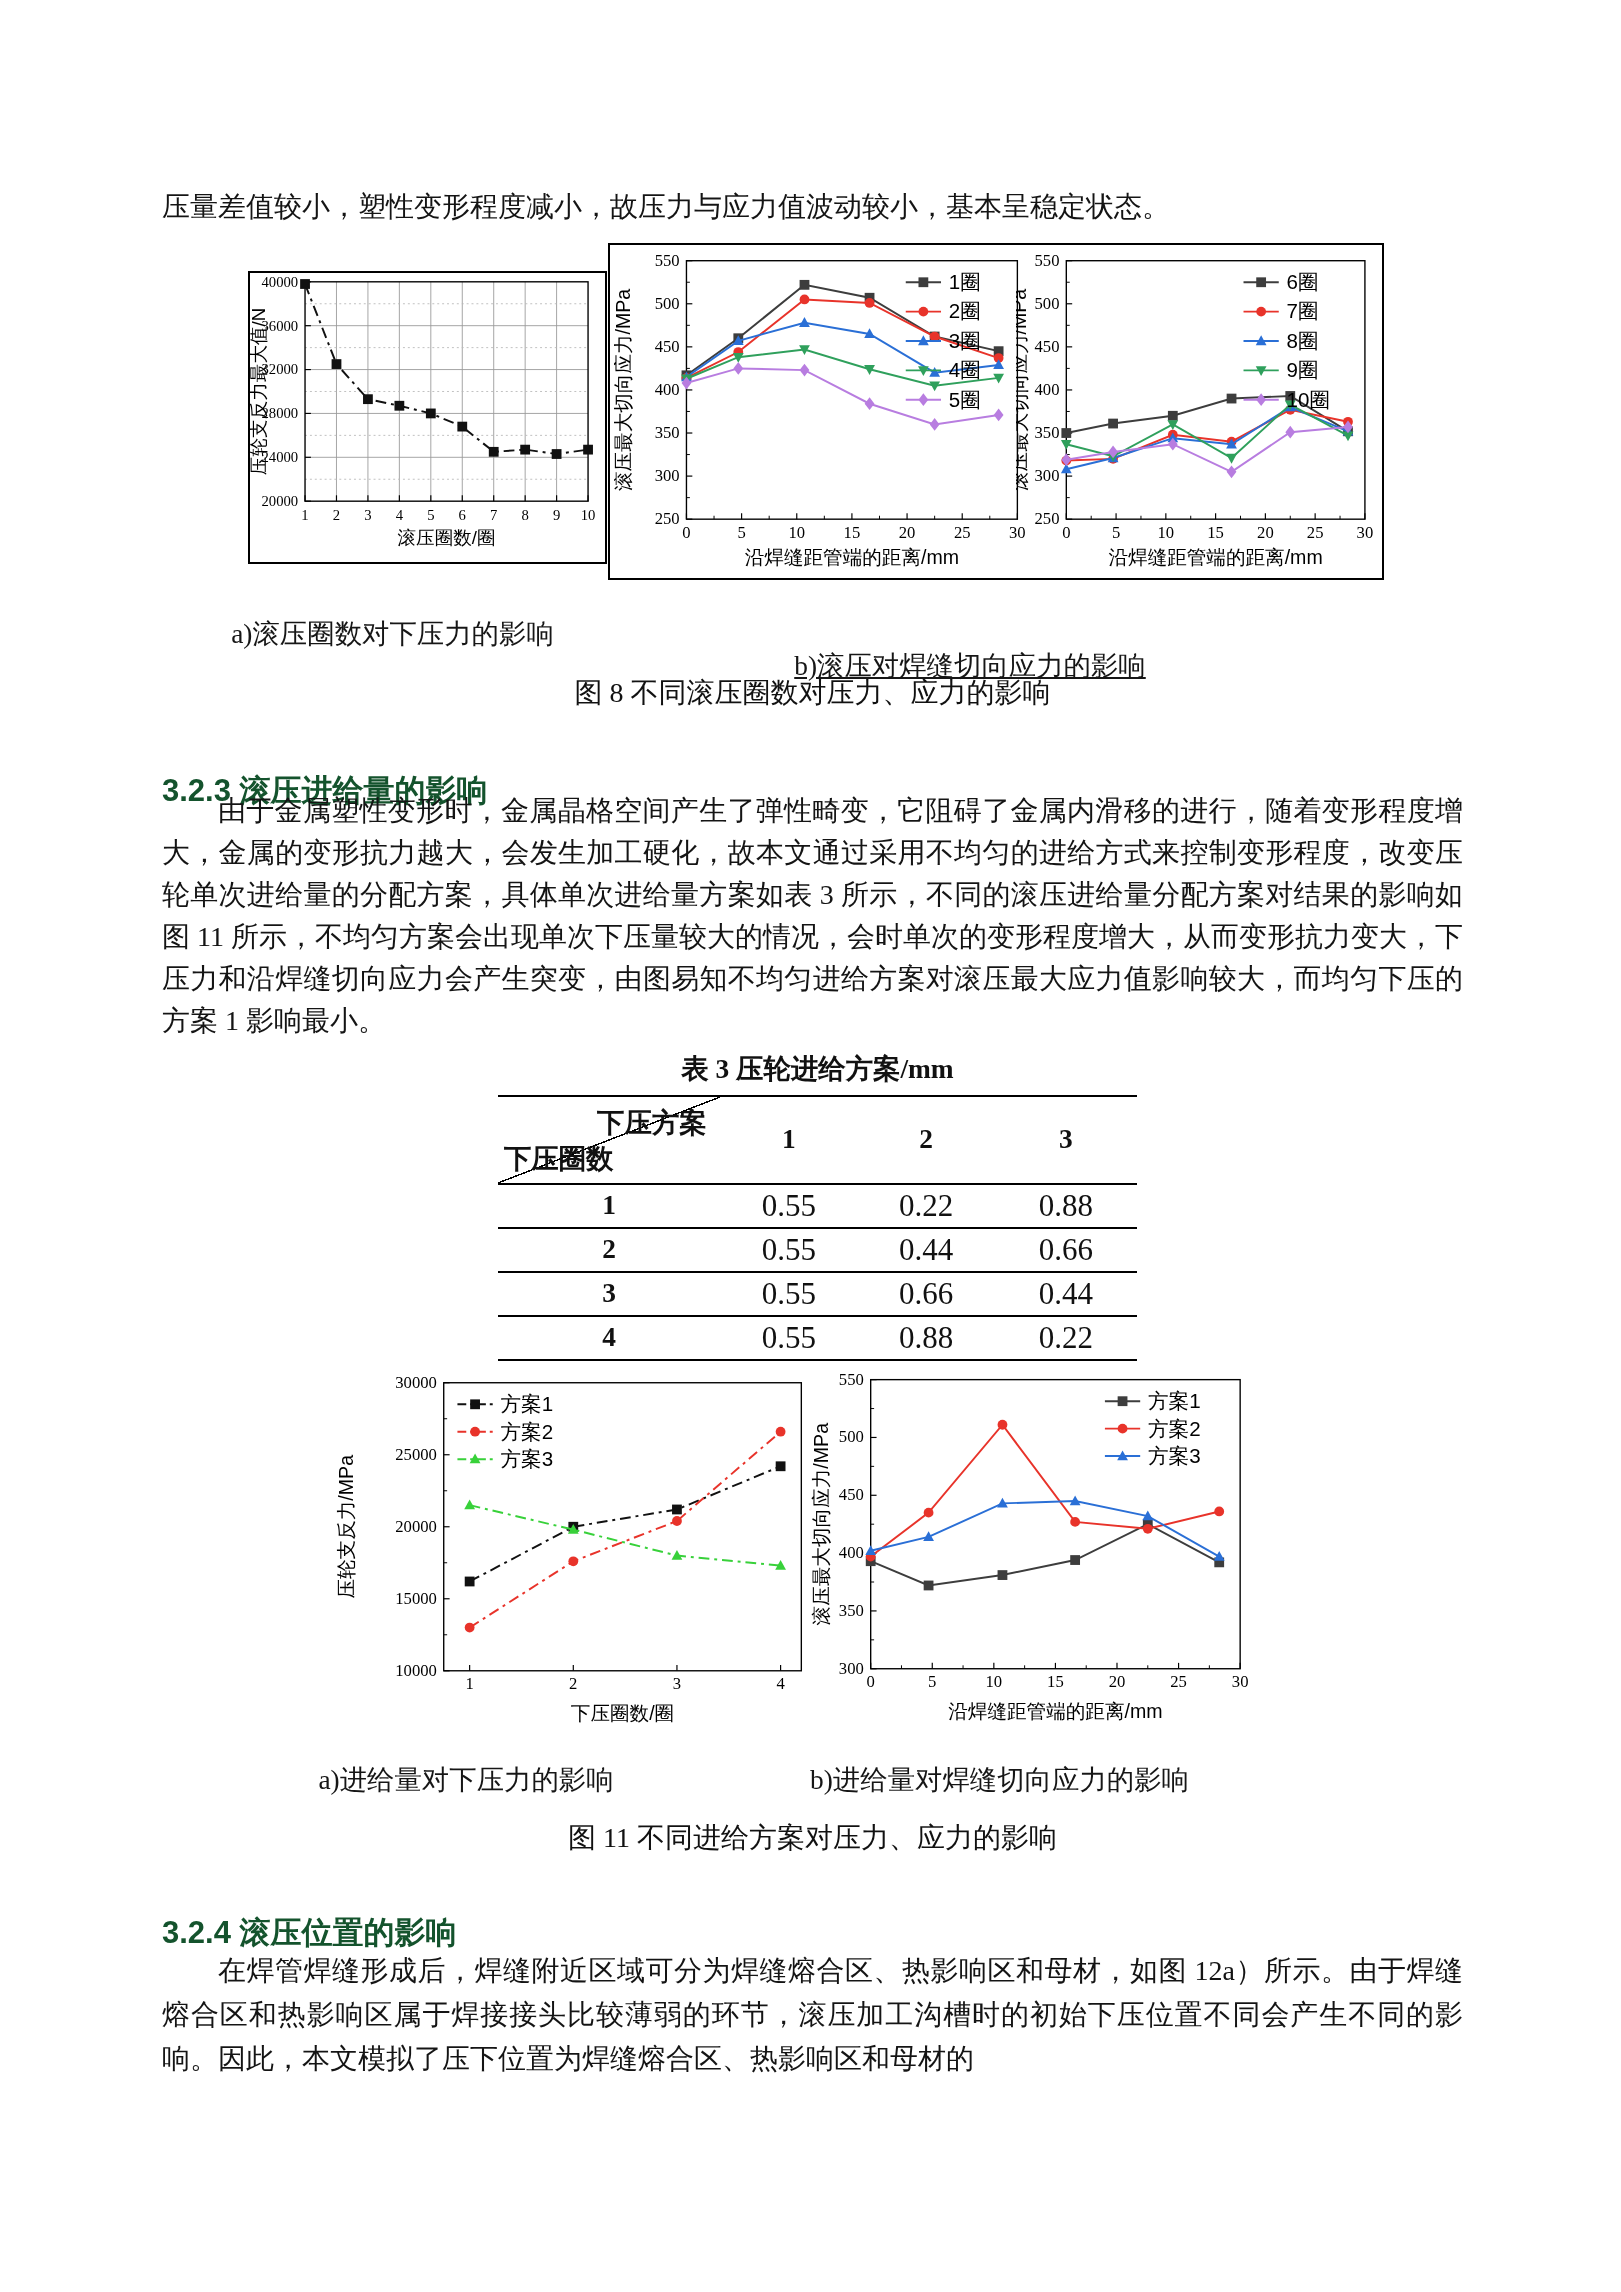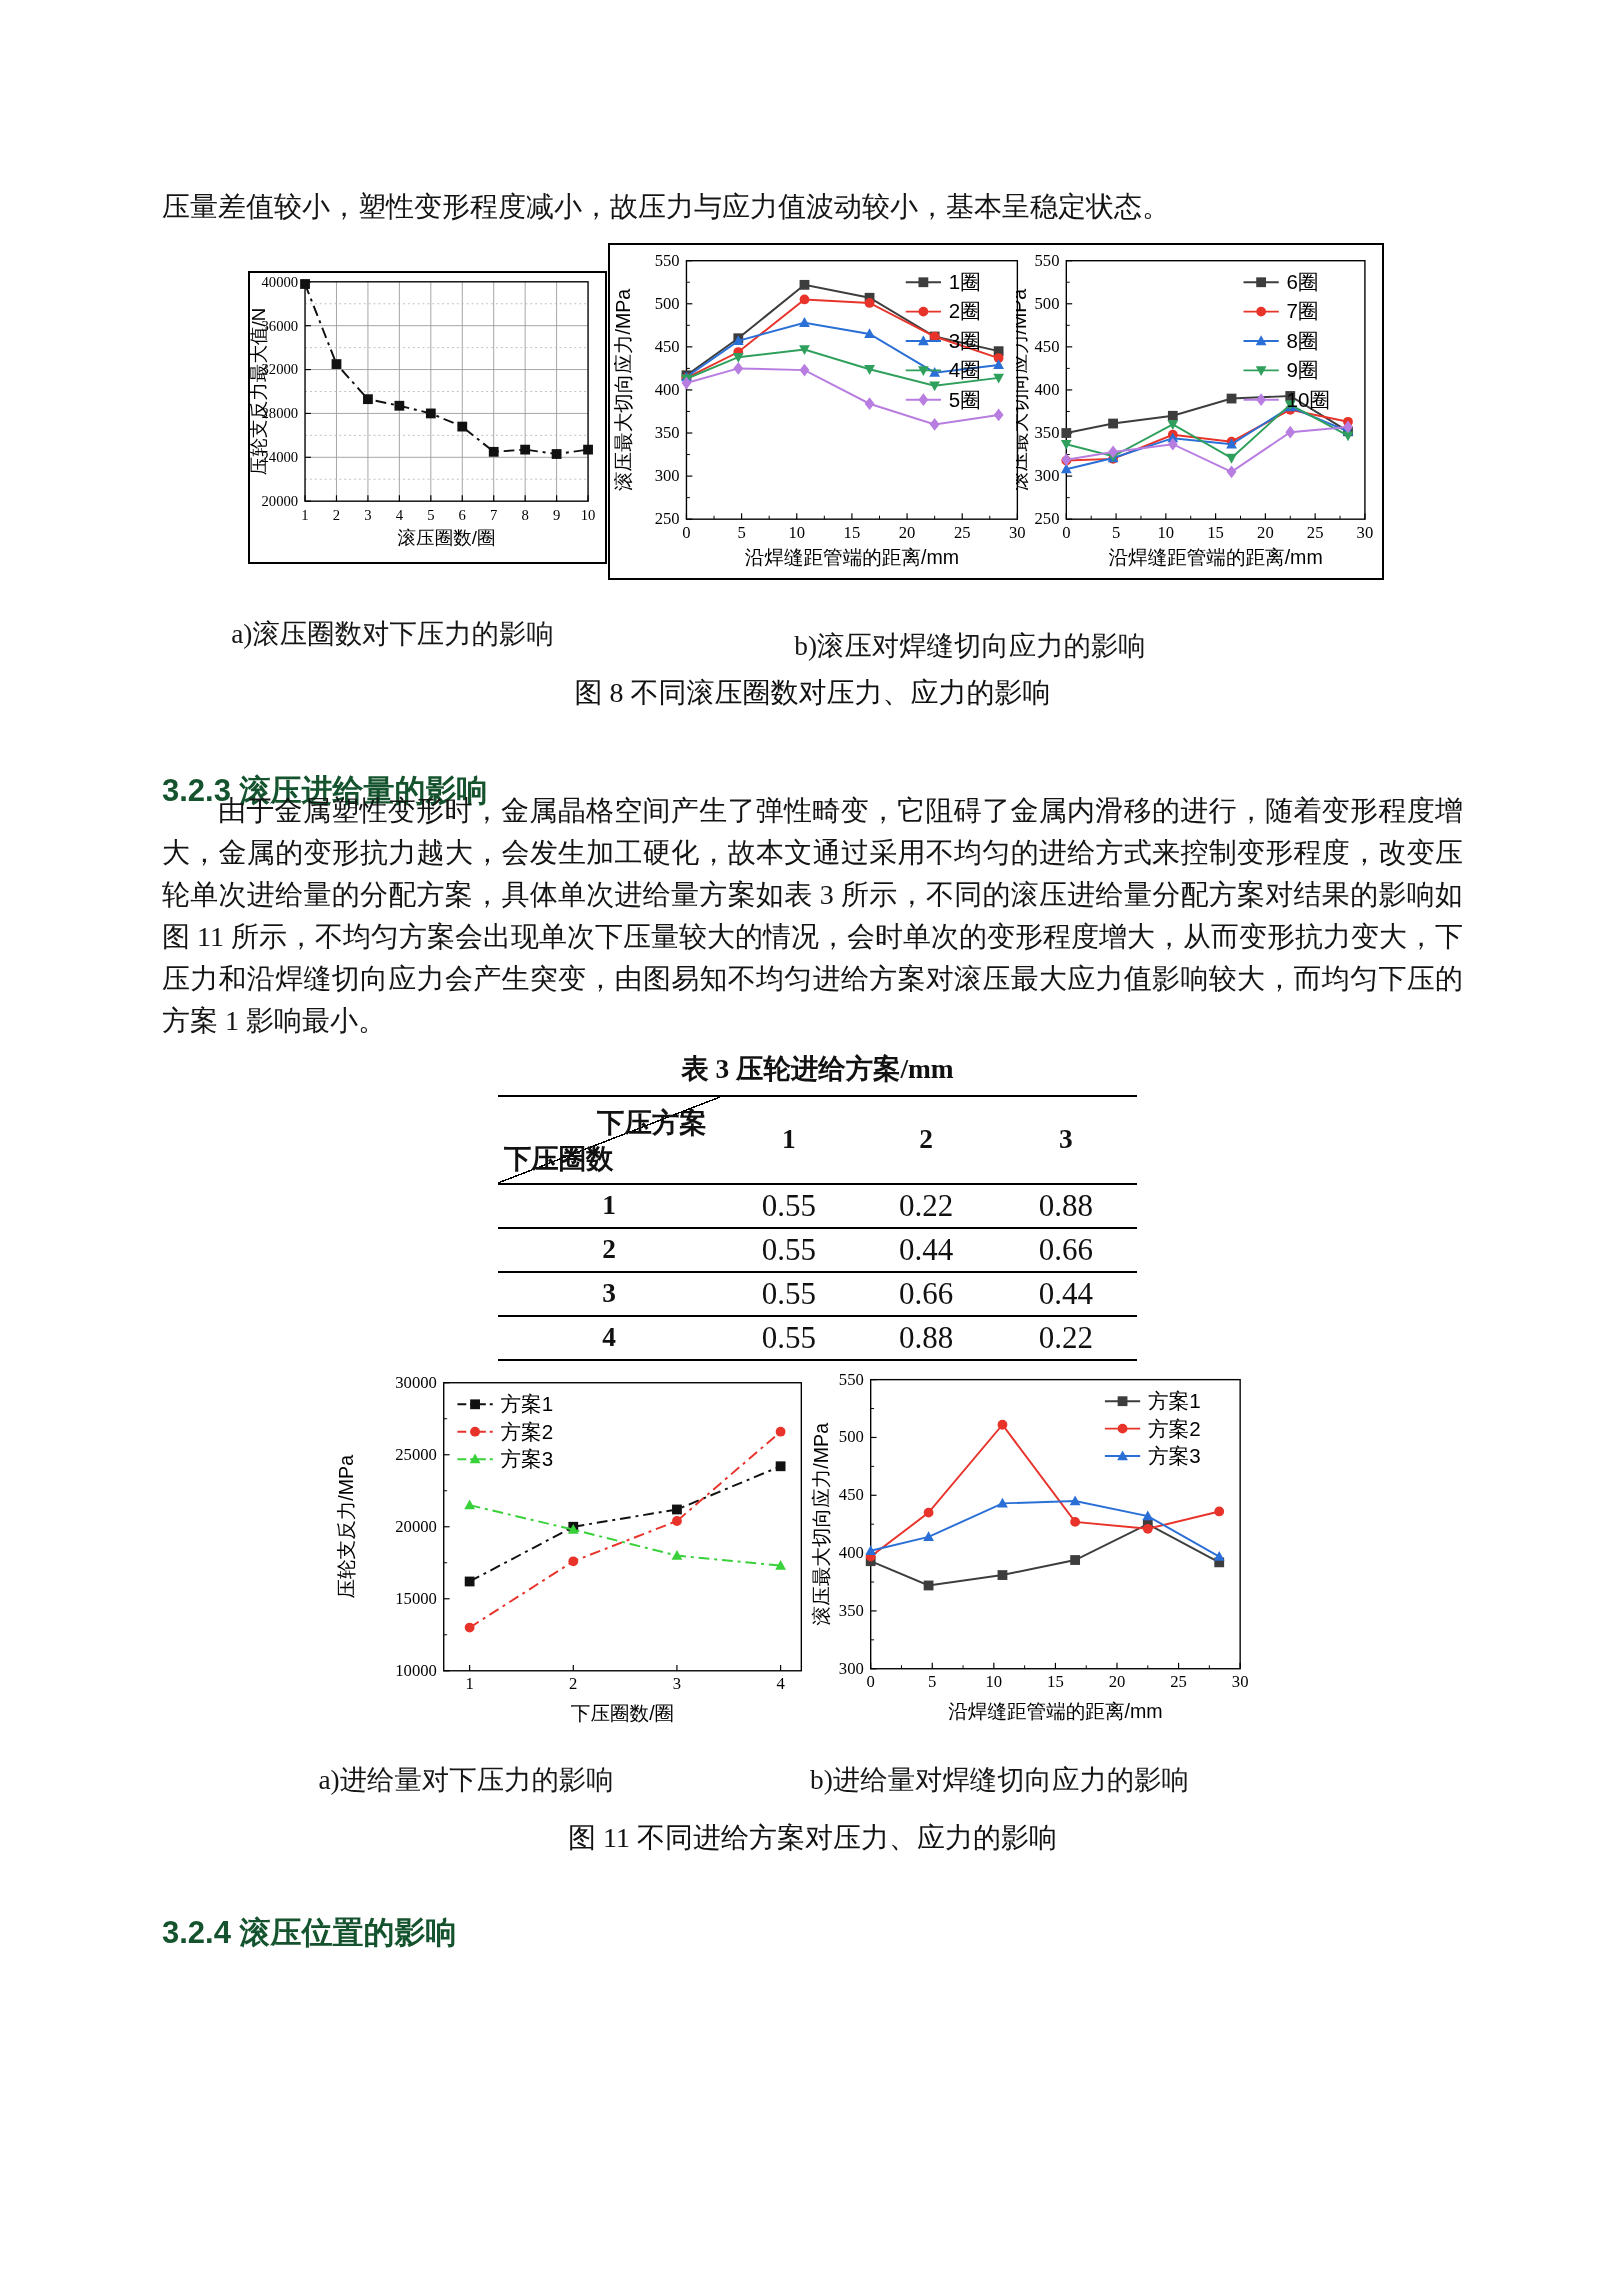--- a/index.html
+++ b/index.html
@@ -291,21 +291,21 @@
         <line x1="232" y1="126" x2="268" y2="126" stroke="#2fa05c" stroke-width="2"></line>
         <path d="M250,131.75 L255.5,121.75 L244.5,121.75 Z" fill="#2fa05c"></path>
         <text x="276" y="133" font-size="21" font-family="&quot;Liberation Sans&quot;,&quot;DejaVu Sans&quot;,sans-serif">9圈</text>
         <line x1="232" y1="156" x2="268" y2="156" stroke="#b87de0" stroke-width="2"></line>
         <path d="M250,149.5 L255,156 L250,162.5 L245,156 Z" fill="#b87de0"></path>
         <text x="276" y="163" font-size="21" font-family="&quot;Liberation Sans&quot;,&quot;DejaVu Sans&quot;,sans-serif">10圈</text>
       </svg>
   </div>
 
   <div class="abs caption" style="left:162px;top:616px;width:461px;">a)滚压圈数对下压力的影响</div>
-  <div class="abs caption" style="left:686px;top:628px;width:568px;">b)滚压对焊缝切向应力的影响</div>
+  <div class="abs caption" style="left:686px;top:648px;width:568px;text-decoration:underline;">b)滚压对焊缝切向应力的影响</div>
   <div class="abs fig-title" style="left:162px;top:674px;width:1301px;">图 8 不同滚压圈数对压力、应力的影响</div>
 
   <div class="abs heading" style="left:162px;top:770px;">3.2.3 滚压进给量的影响</div>
   <div class="abs body-text indent" style="left:162px;top:790px;width:1301px;">由于金属塑性变形时，金属晶格空间产生了弹性畸变，它阻碍了金属内滑移的进行，随着变形程度增大，金属的变形抗力越大，会发生加工硬化，故本文通过采用不均匀的进给方式来控制变形程度，改变压轮单次进给量的分配方案，具体单次进给量方案如表 3 所示，不同的滚压进给量分配方案对结果的影响如图 11 所示，不均匀方案会出现单次下压量较大的情况，会时单次的变形程度增大，从而变形抗力变大，下压力和沿焊缝切向应力会产生突变，由图易知不均匀进给方案对滚压最大应力值影响较大，而均匀下压的方案 1 影响最小。</div>
 
   <div class="t3-wrap">
     <div class="t3-title">表 3 压轮进给方案/mm</div>
     <table class="t3">
       <colgroup>
           <col style="width:222px">
@@ -473,15 +473,16 @@
       <line x1="307" y1="96" x2="343" y2="96" stroke="#2a6fd6" stroke-width="2"></line>
       <path d="M325,90.25 L330.5,100.25 L319.5,100.25 Z" fill="#2a6fd6"></path>
       <text x="351" y="103" font-size="21" font-family="&quot;Liberation Sans&quot;,&quot;DejaVu Sans&quot;,sans-serif">方案3</text>
     </svg>
 
   <div class="abs caption" style="left:221px;top:1762px;width:490px;">a)进给量对下压力的影响</div>
   <div class="abs caption" style="left:725px;top:1762px;width:549px;">b)进给量对焊缝切向应力的影响</div>
   <div class="abs fig-title" style="left:162px;top:1819px;width:1301px;">图 11 不同进给方案对压力、应力的影响</div>
 
   <div class="abs heading" style="left:162px;top:1912px;">3.2.4 滚压位置的影响</div>
+  <div class="abs body-text indent" style="left:162px;top:1949px;width:1301px;line-height:44px;">在焊管焊缝形成后，焊缝附近区域可分为焊缝熔合区、热影响区和母材，如图 12a）所示。由于焊缝熔合区和热影响区属于焊接接头比较薄弱的环节，滚压加工沟槽时的初始下压位置不同会产生不同的影响。因此，本文模拟了压下位置为焊缝熔合区、热影响区和母材的</div>
 
 </div>
 
 
 </body></html>

